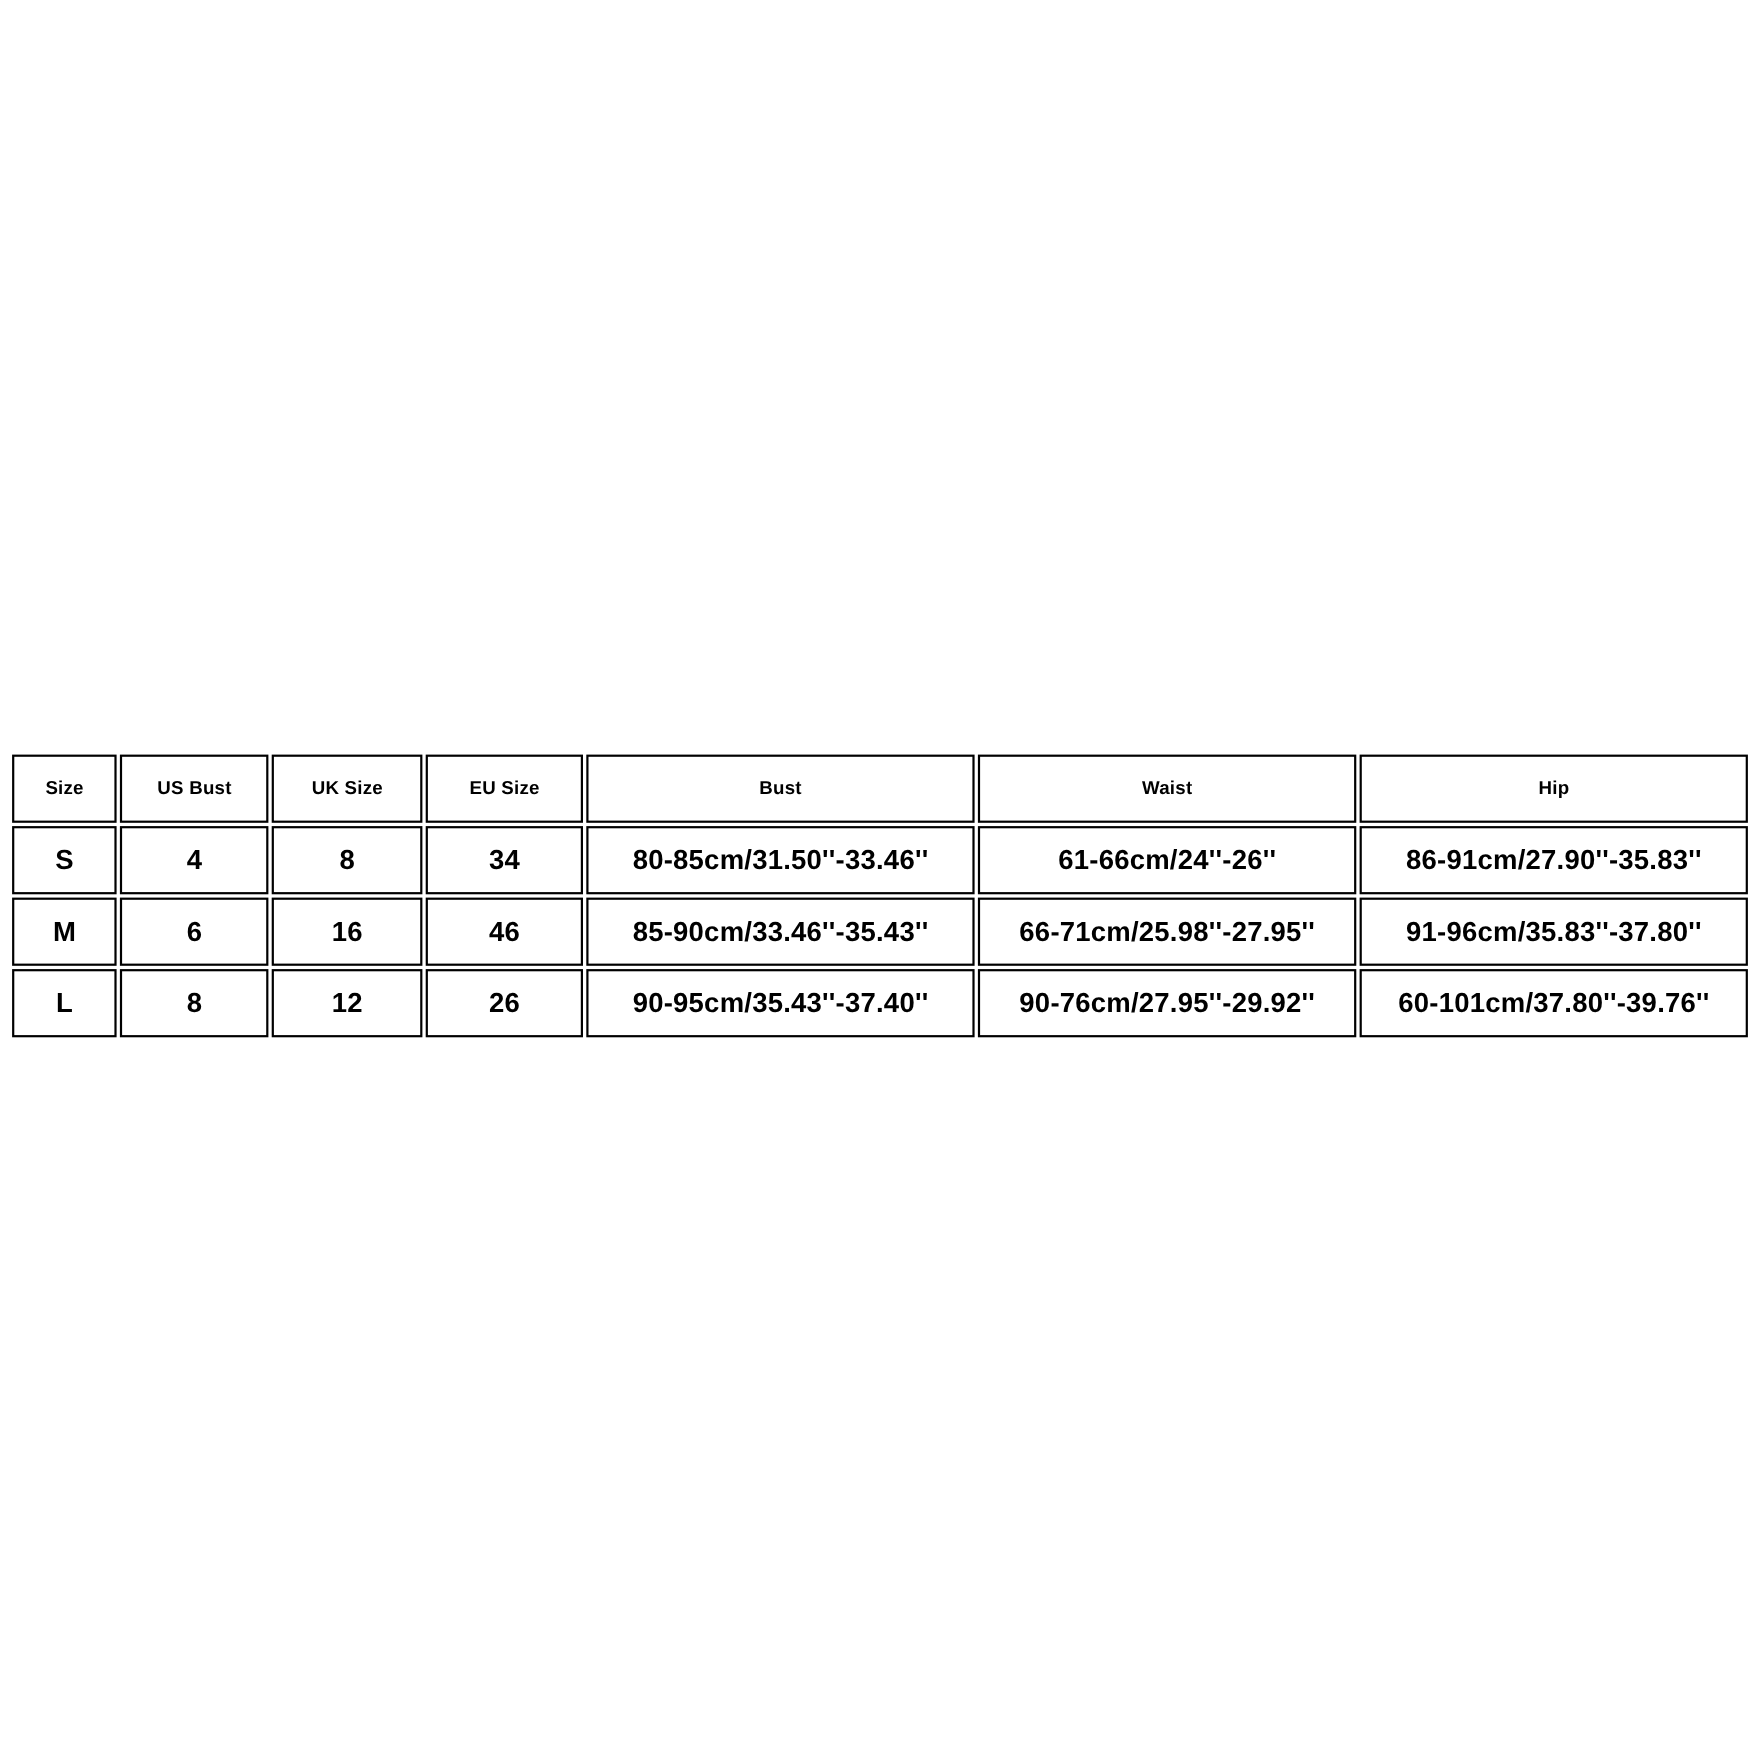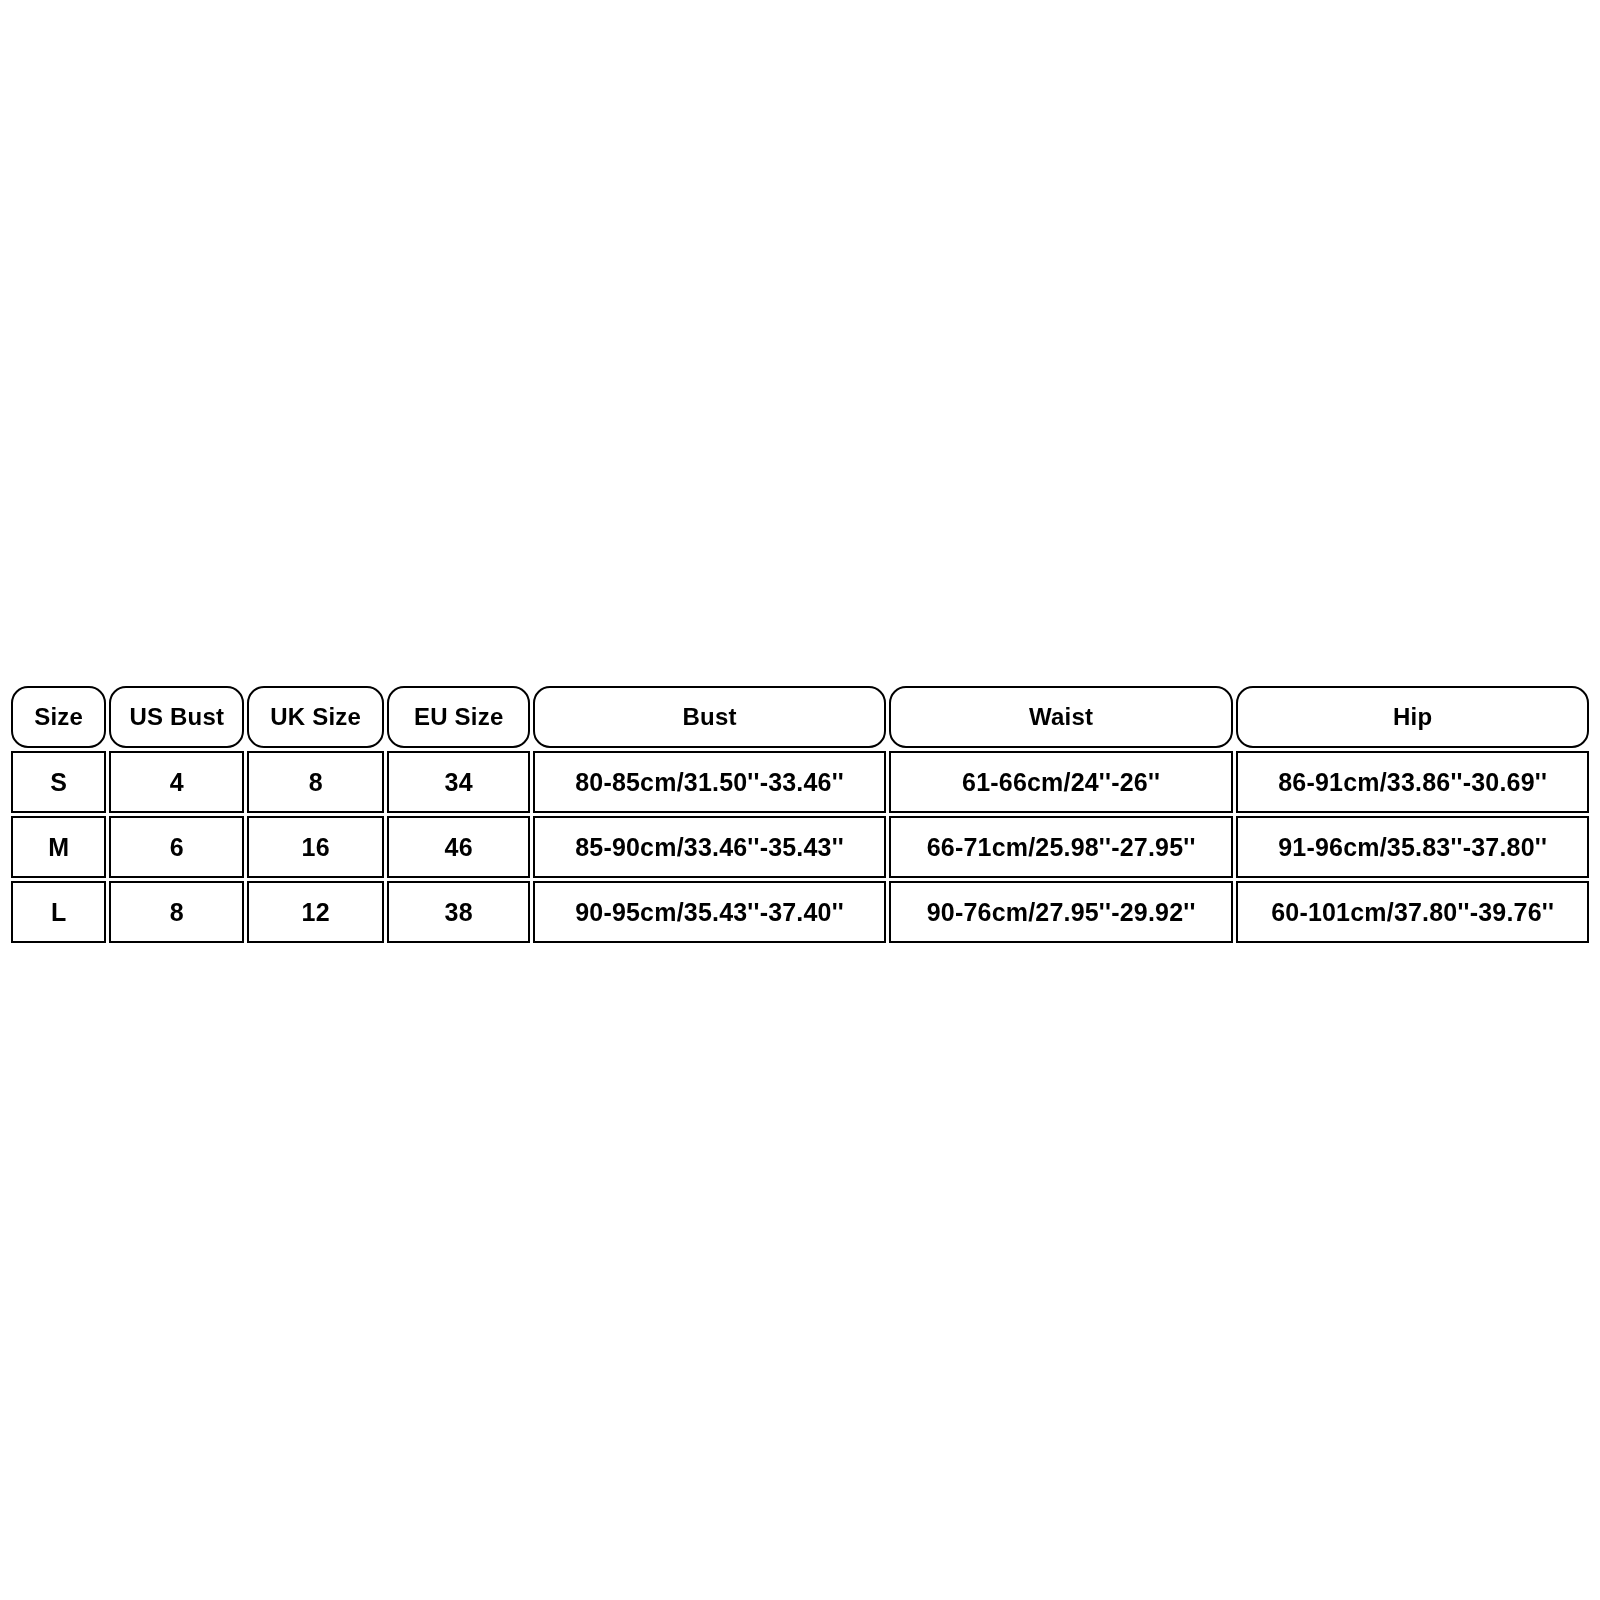--- a/index.html
+++ b/index.html
@@ -34,22 +34,21 @@
     font-weight: bold;
     text-align: center;
     vertical-align: middle;
     height: 58px;
     font-size: 25px;
     letter-spacing: 0.2px;
     white-space: nowrap;
     padding: 0 2px;
   }
   table.size-chart th {
-    font-size: 24px;
-    border-radius: 17px;
+    font-size: 17px;
   }
   
   col.c-size   { width: 92px; }
   col.c-us     { width: 130px; }
   col.c-uk     { width: 132px; }
   col.c-eu     { width: 138px; }
   col.c-bust   { width: 340px; }
   col.c-waist  { width: 332px; }
   col.c-hip    { width: 340px; }
 </style>
@@ -79,35 +78,35 @@
       </tr>
     </thead>
     <tbody>
       <tr>
         <td>S</td>
         <td>4</td>
         <td>8</td>
         <td>34</td>
         <td>80-85cm/31.50''-33.46''</td>
         <td>61-66cm/24''-26''</td>
-        <td>86-91cm/33.86''-30.69''</td>
+        <td>86-91cm/27.90''-35.83''</td>
       </tr>
       <tr>
         <td>M</td>
         <td>6</td>
         <td>16</td>
         <td>46</td>
         <td>85-90cm/33.46''-35.43''</td>
         <td>66-71cm/25.98''-27.95''</td>
         <td>91-96cm/35.83''-37.80''</td>
       </tr>
       <tr>
         <td>L</td>
         <td>8</td>
         <td>12</td>
-        <td>38</td>
+        <td>26</td>
         <td>90-95cm/35.43''-37.40''</td>
         <td>90-76cm/27.95''-29.92''</td>
         <td>60-101cm/37.80''-39.76''</td>
       </tr>
     </tbody>
   </table>
 </div>
 
 </body></html>

